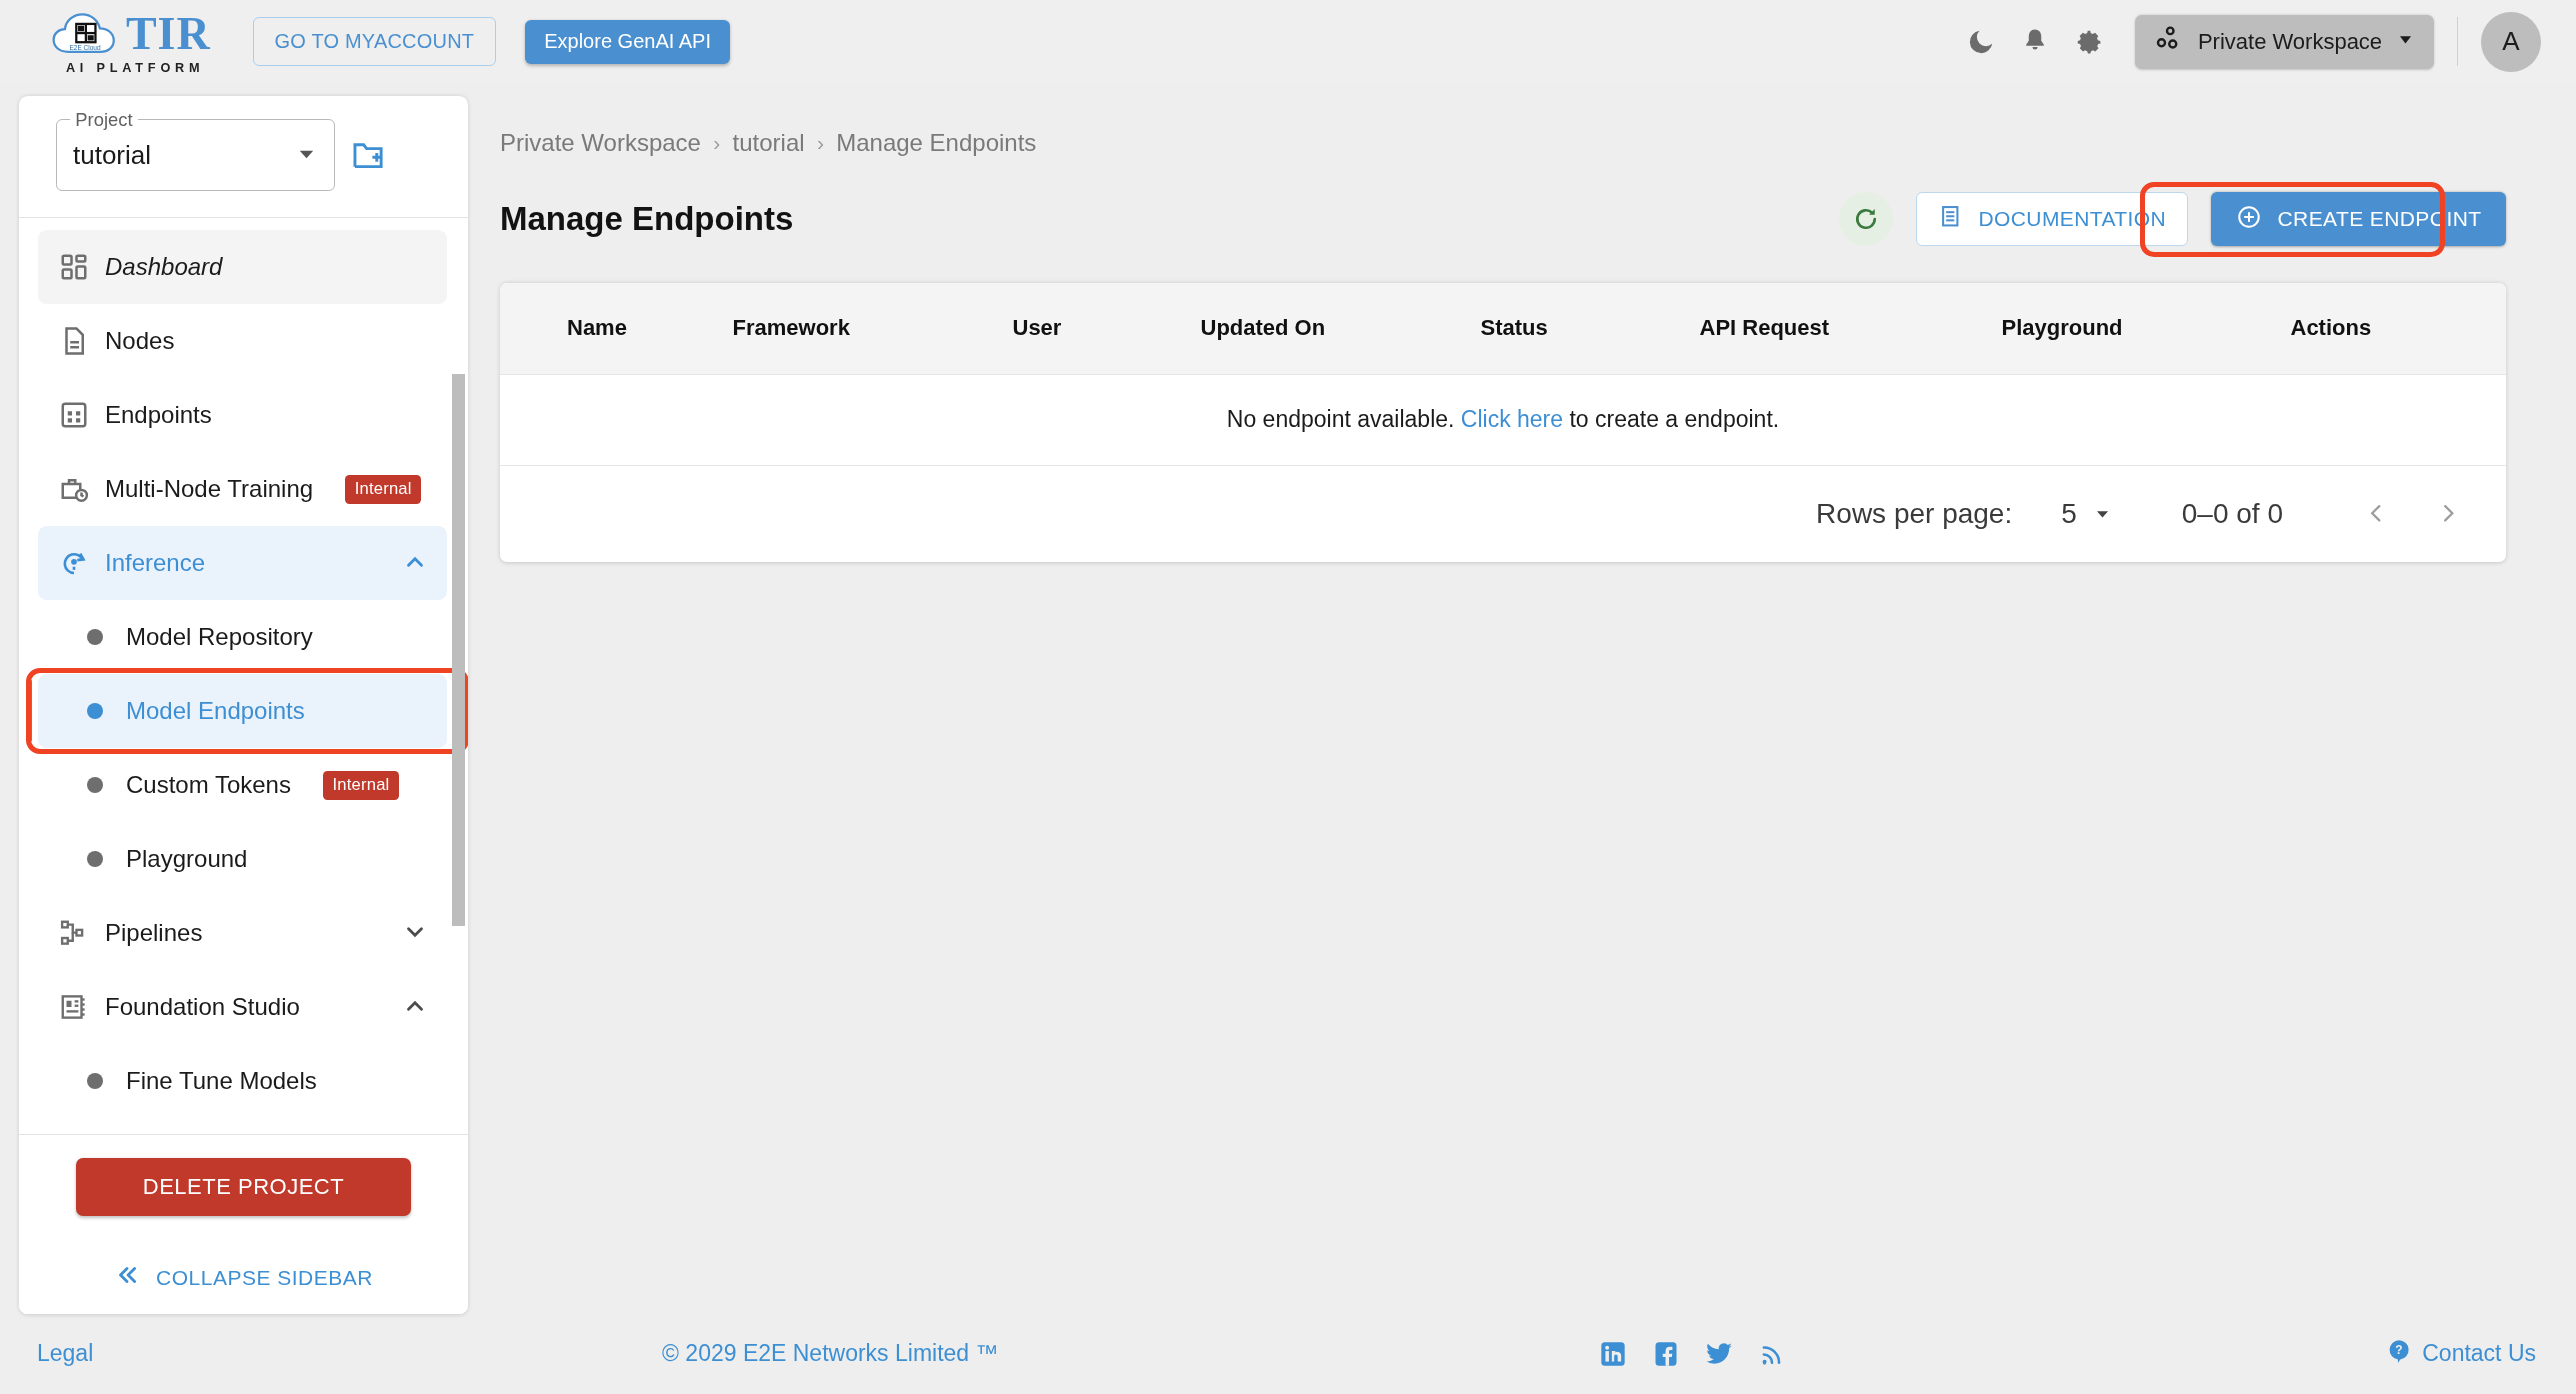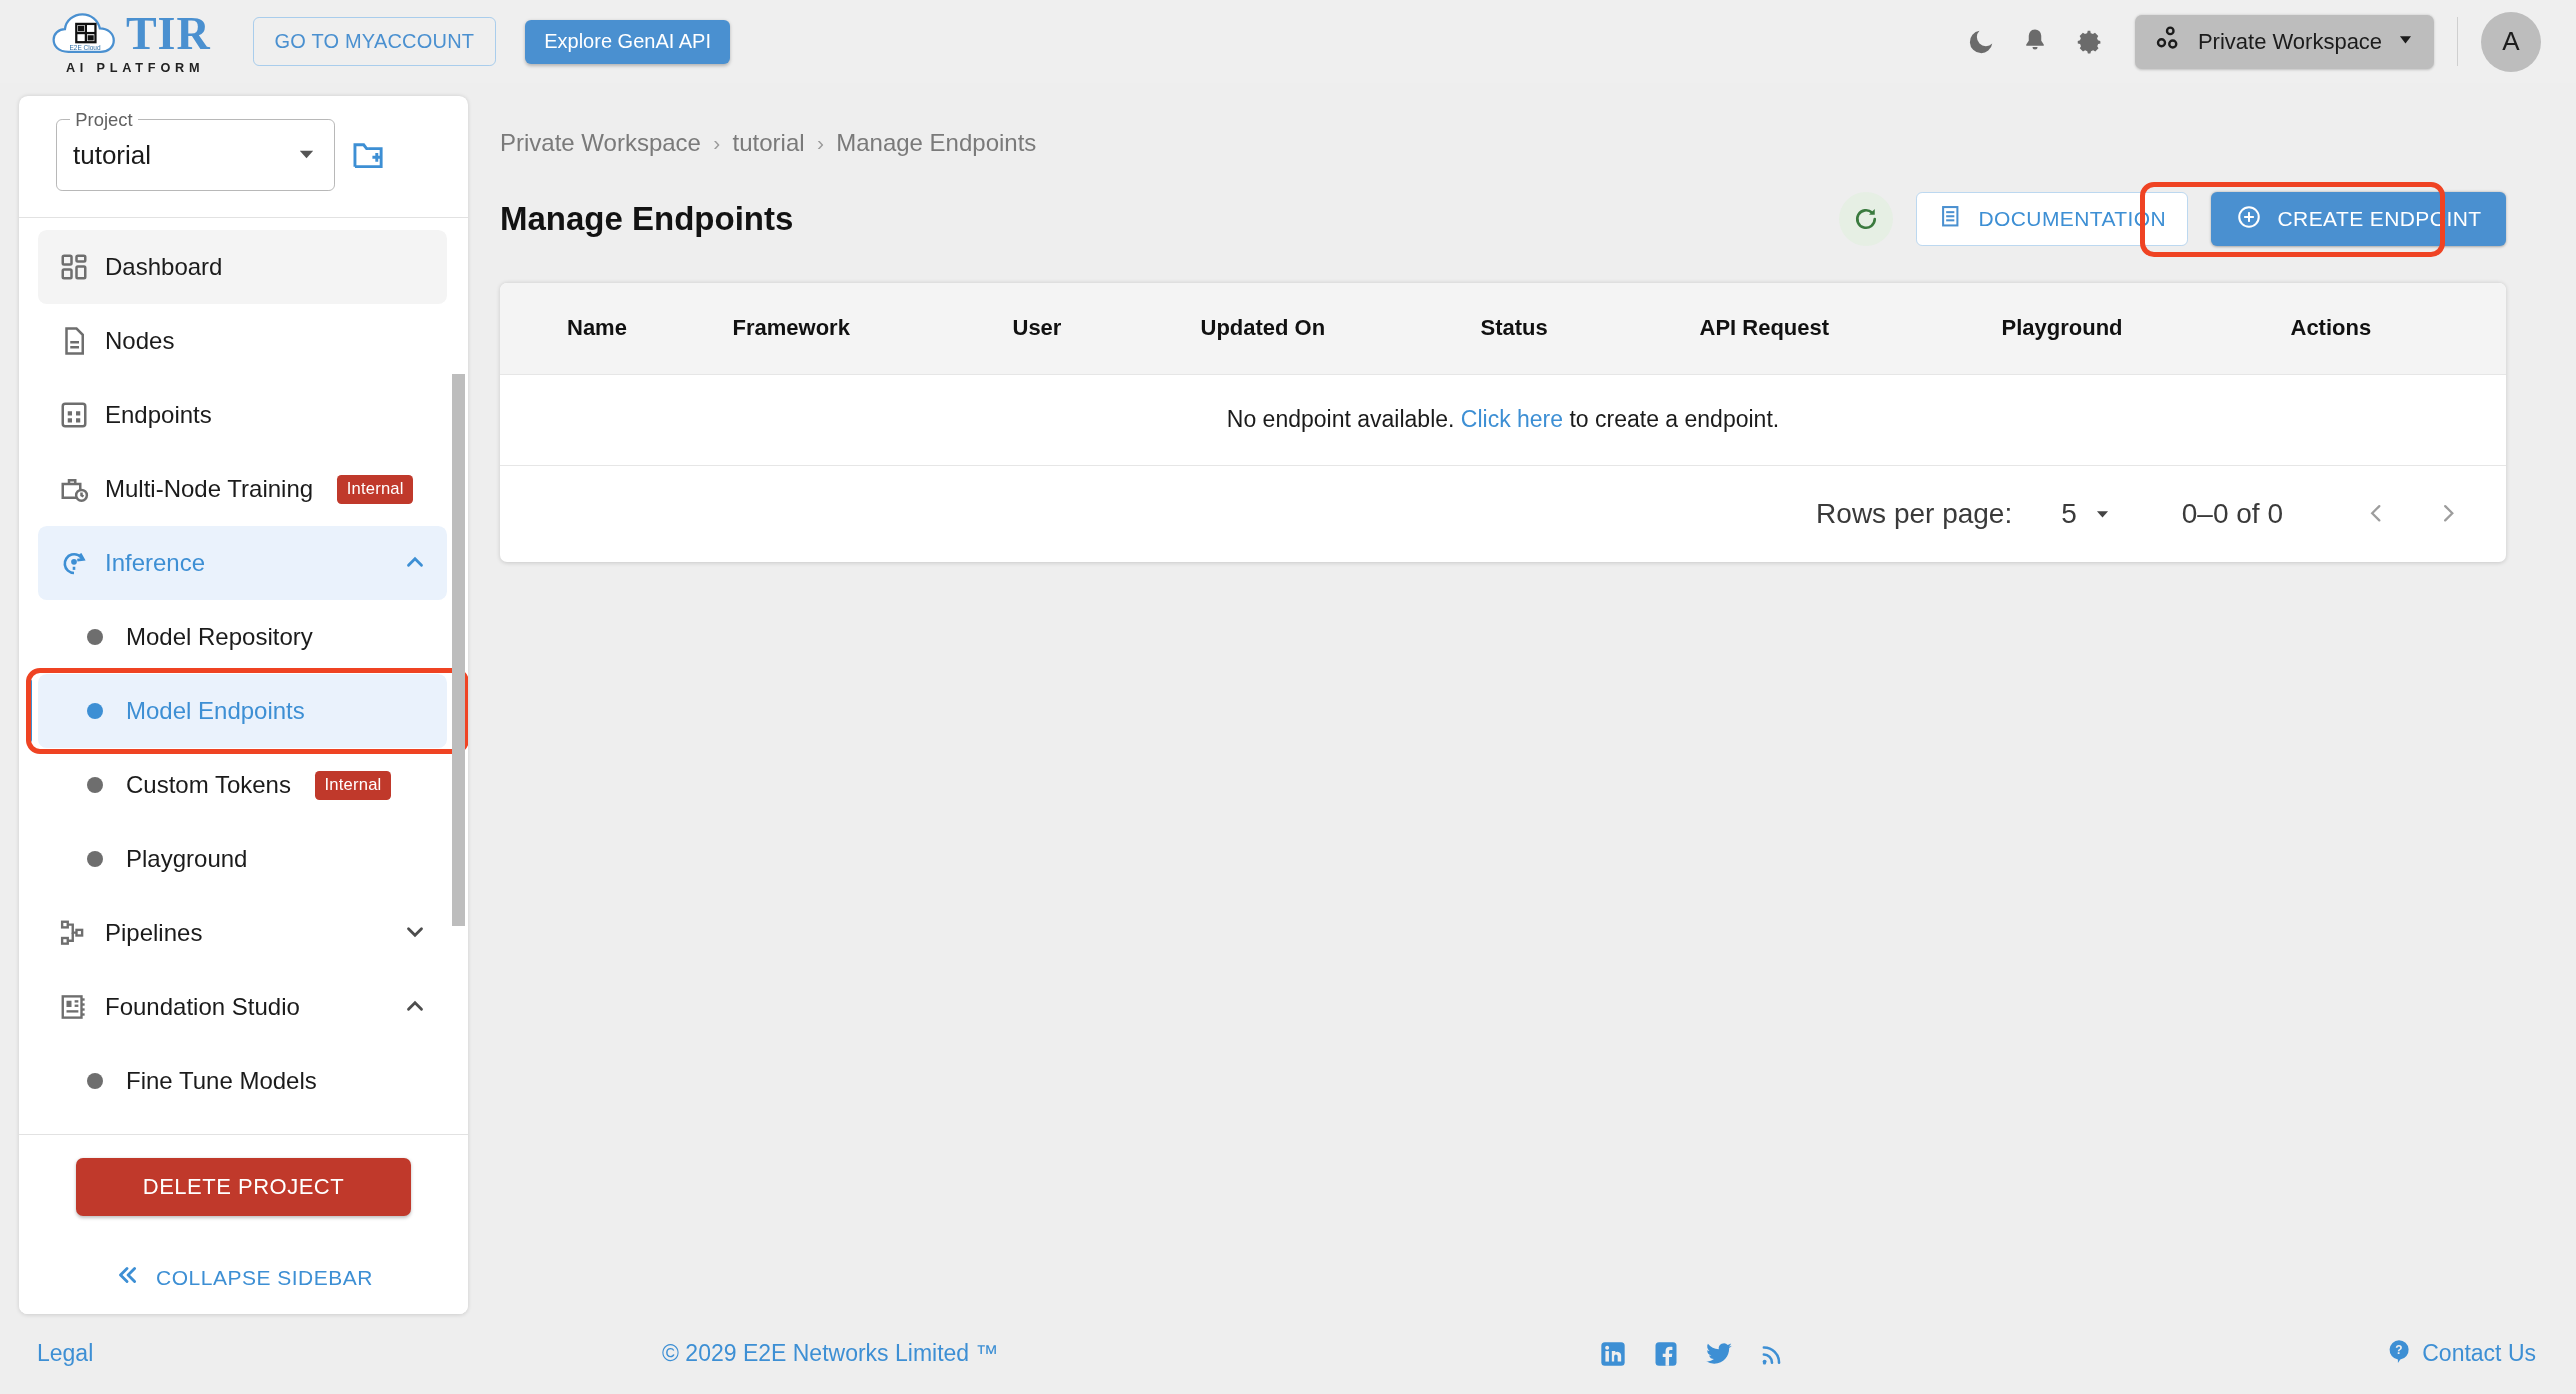--- a/index.html
+++ b/index.html
@@ -101,28 +101,28 @@
     padding-top: 12.3px;
   }
   .nav-item {
     display: flex; align-items: center;
     height: 74px; margin: 0 21px 0 19px;
     padding-left: 21px; border-radius: 8.8px;
     cursor: pointer; position: relative;
   }
   .nav-item .nic { width: 46px; display:flex; align-items:center; color:#6e6e6e; }
   .nav-label { font-size: 24px; color: #1b1b1b; }
-  .nav-item.active-grey { background: #f4f4f4; }
+  .nav-item.active-grey { background: #f4f4f4; font-style: italic; }
   .nav-item.active-blue { background: #eaf2fc; }
   .nav-item.active-blue .nav-label { color: #3d8fd4; }
   .nav-item.active-blue .nic { color: #3d8fd4; }
   .chev { margin-left: auto; margin-right: 19px; color: #4d4d4d; }
   .nav-item.active-blue .chev { color: #3d8fd4; }
   .badge-internal {
-    margin-left: 24px; background: #c0392b; color: #fff;
+    margin-left: 32px; background: #c0392b; color: #fff;
     font-size: 16.6px; padding: 4.4px 9.6px; border-radius: 4.4px;
     letter-spacing: 0.2px;
   }
   .sub-item {
     display: flex; align-items: center;
     height: 74px; margin: 0 21px 0 19px;
     padding-left: 49px; border-radius: 8.8px;
     cursor: pointer; position: relative;
   }
   .bullet { width: 16px; height: 16px; border-radius: 50%; background: #6e6e6e; margin-right: 23px; flex: none;}

